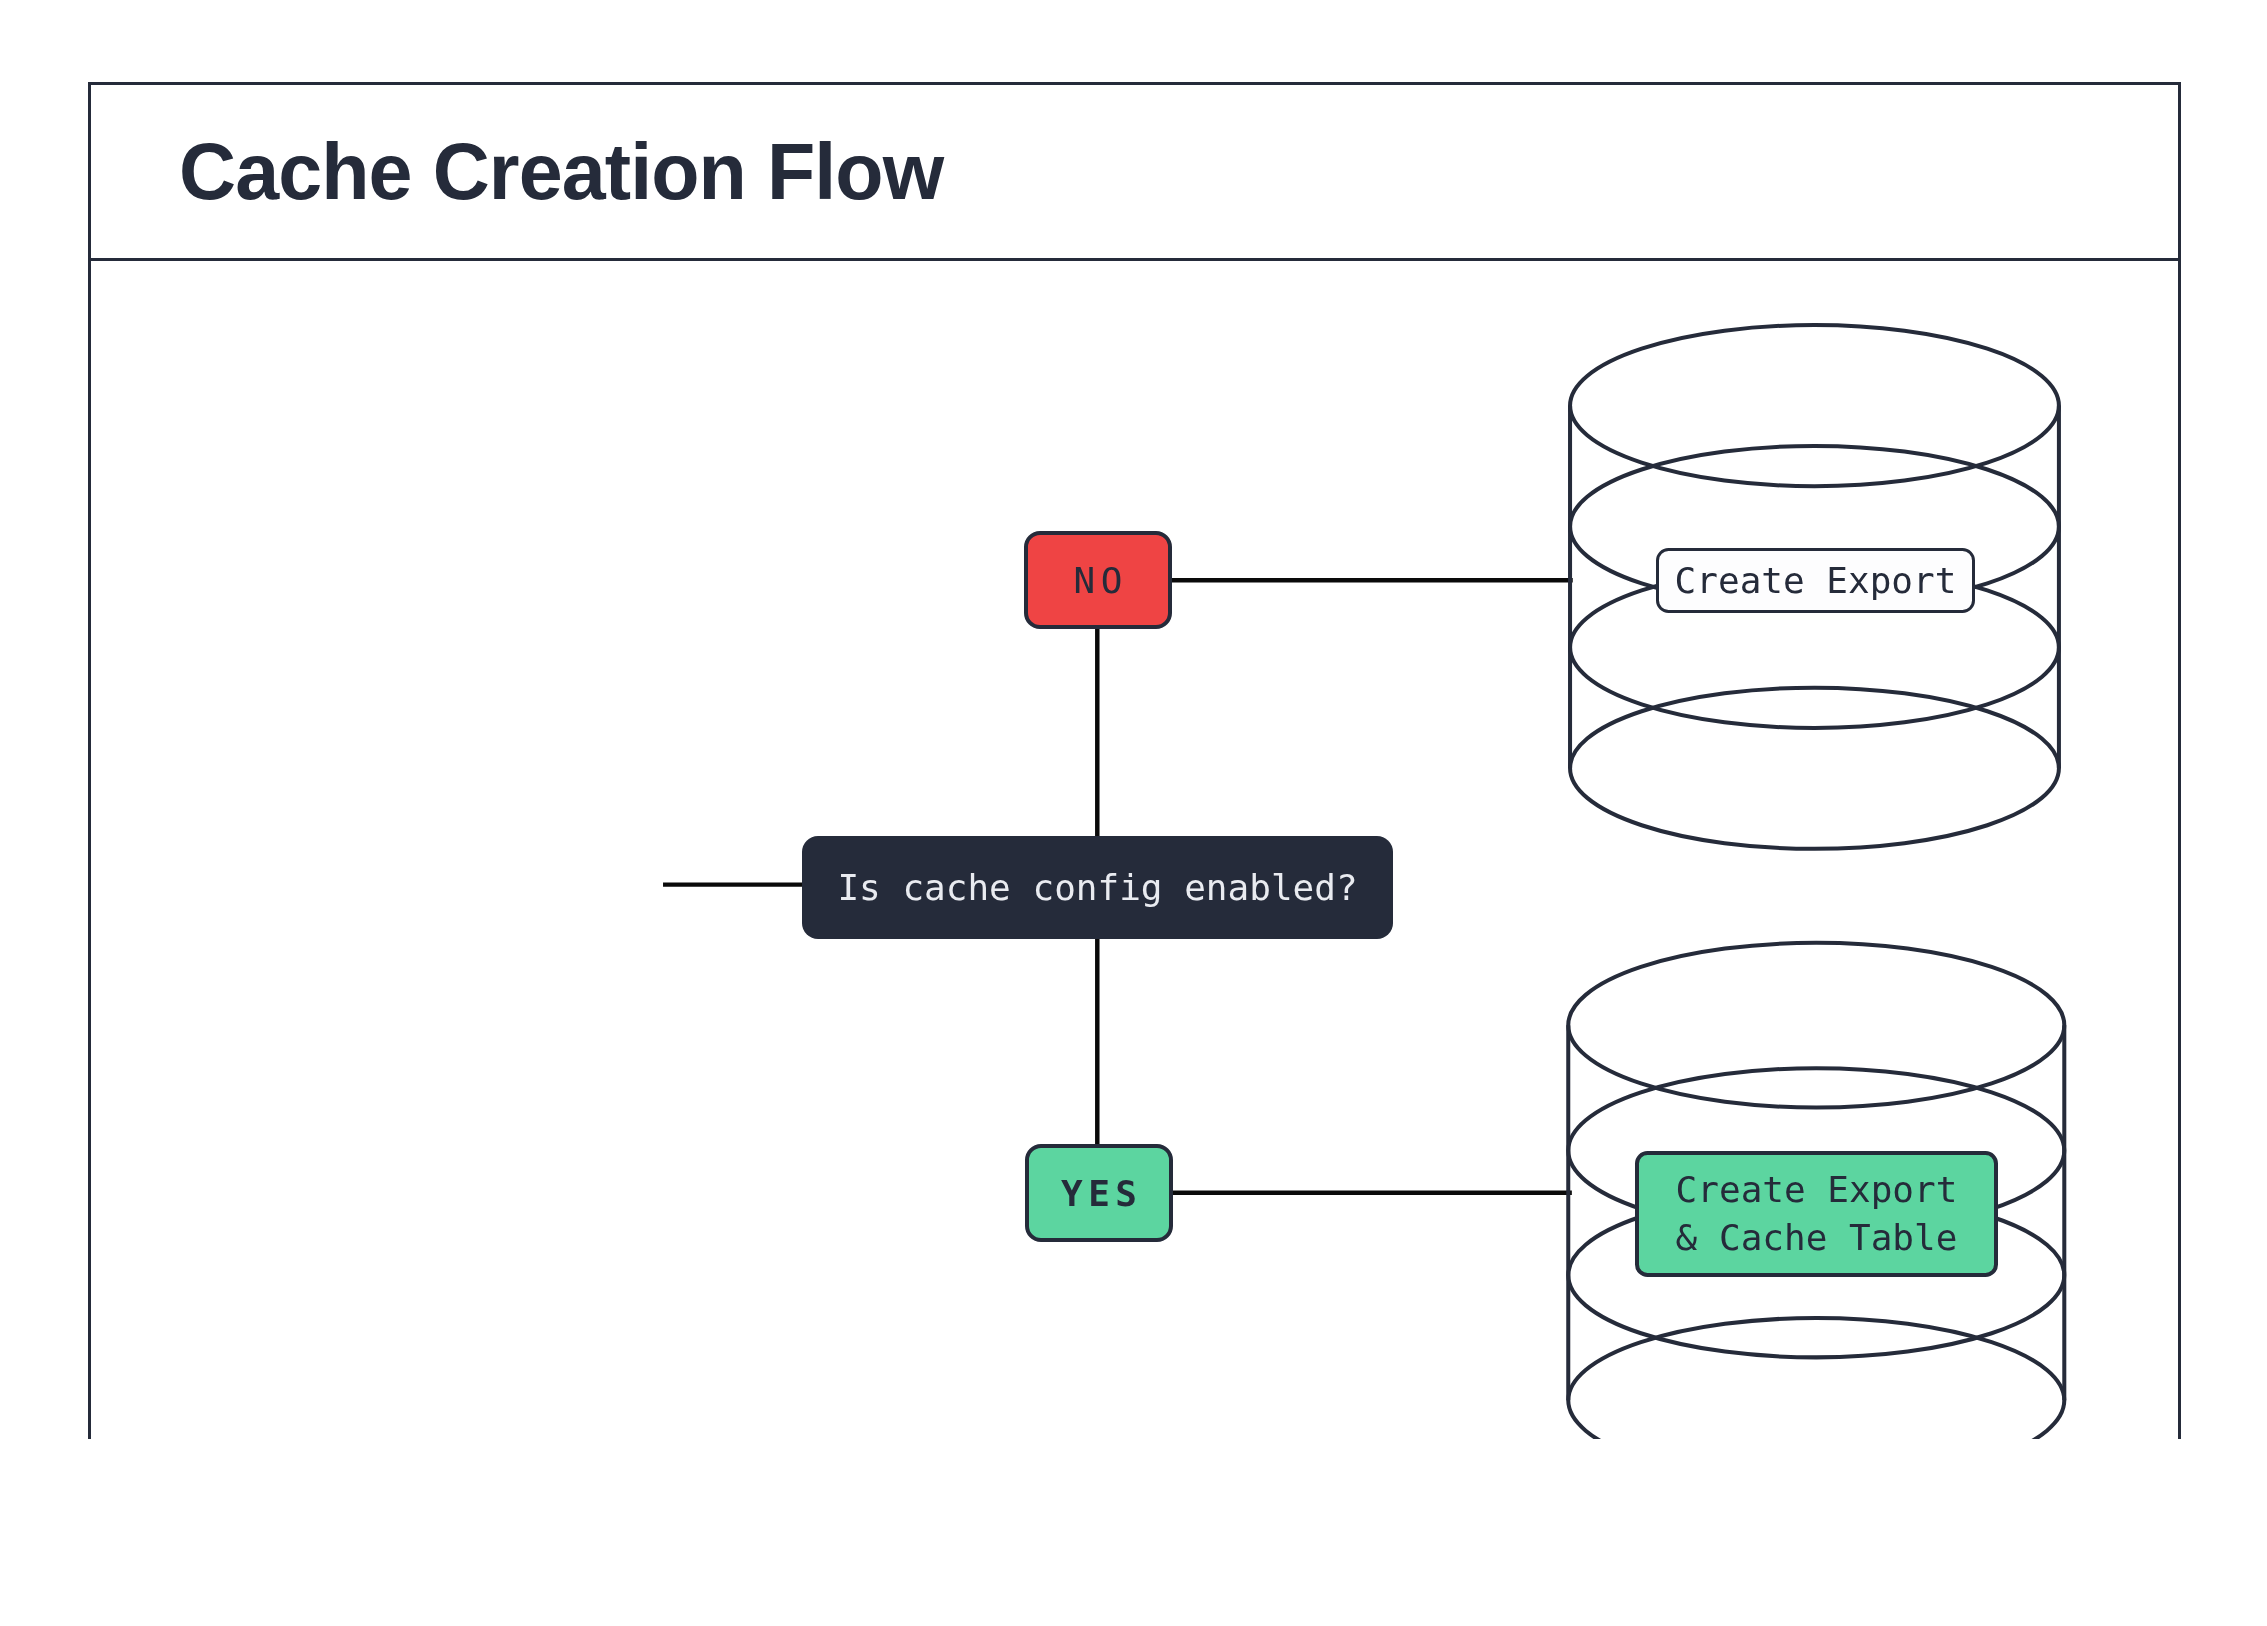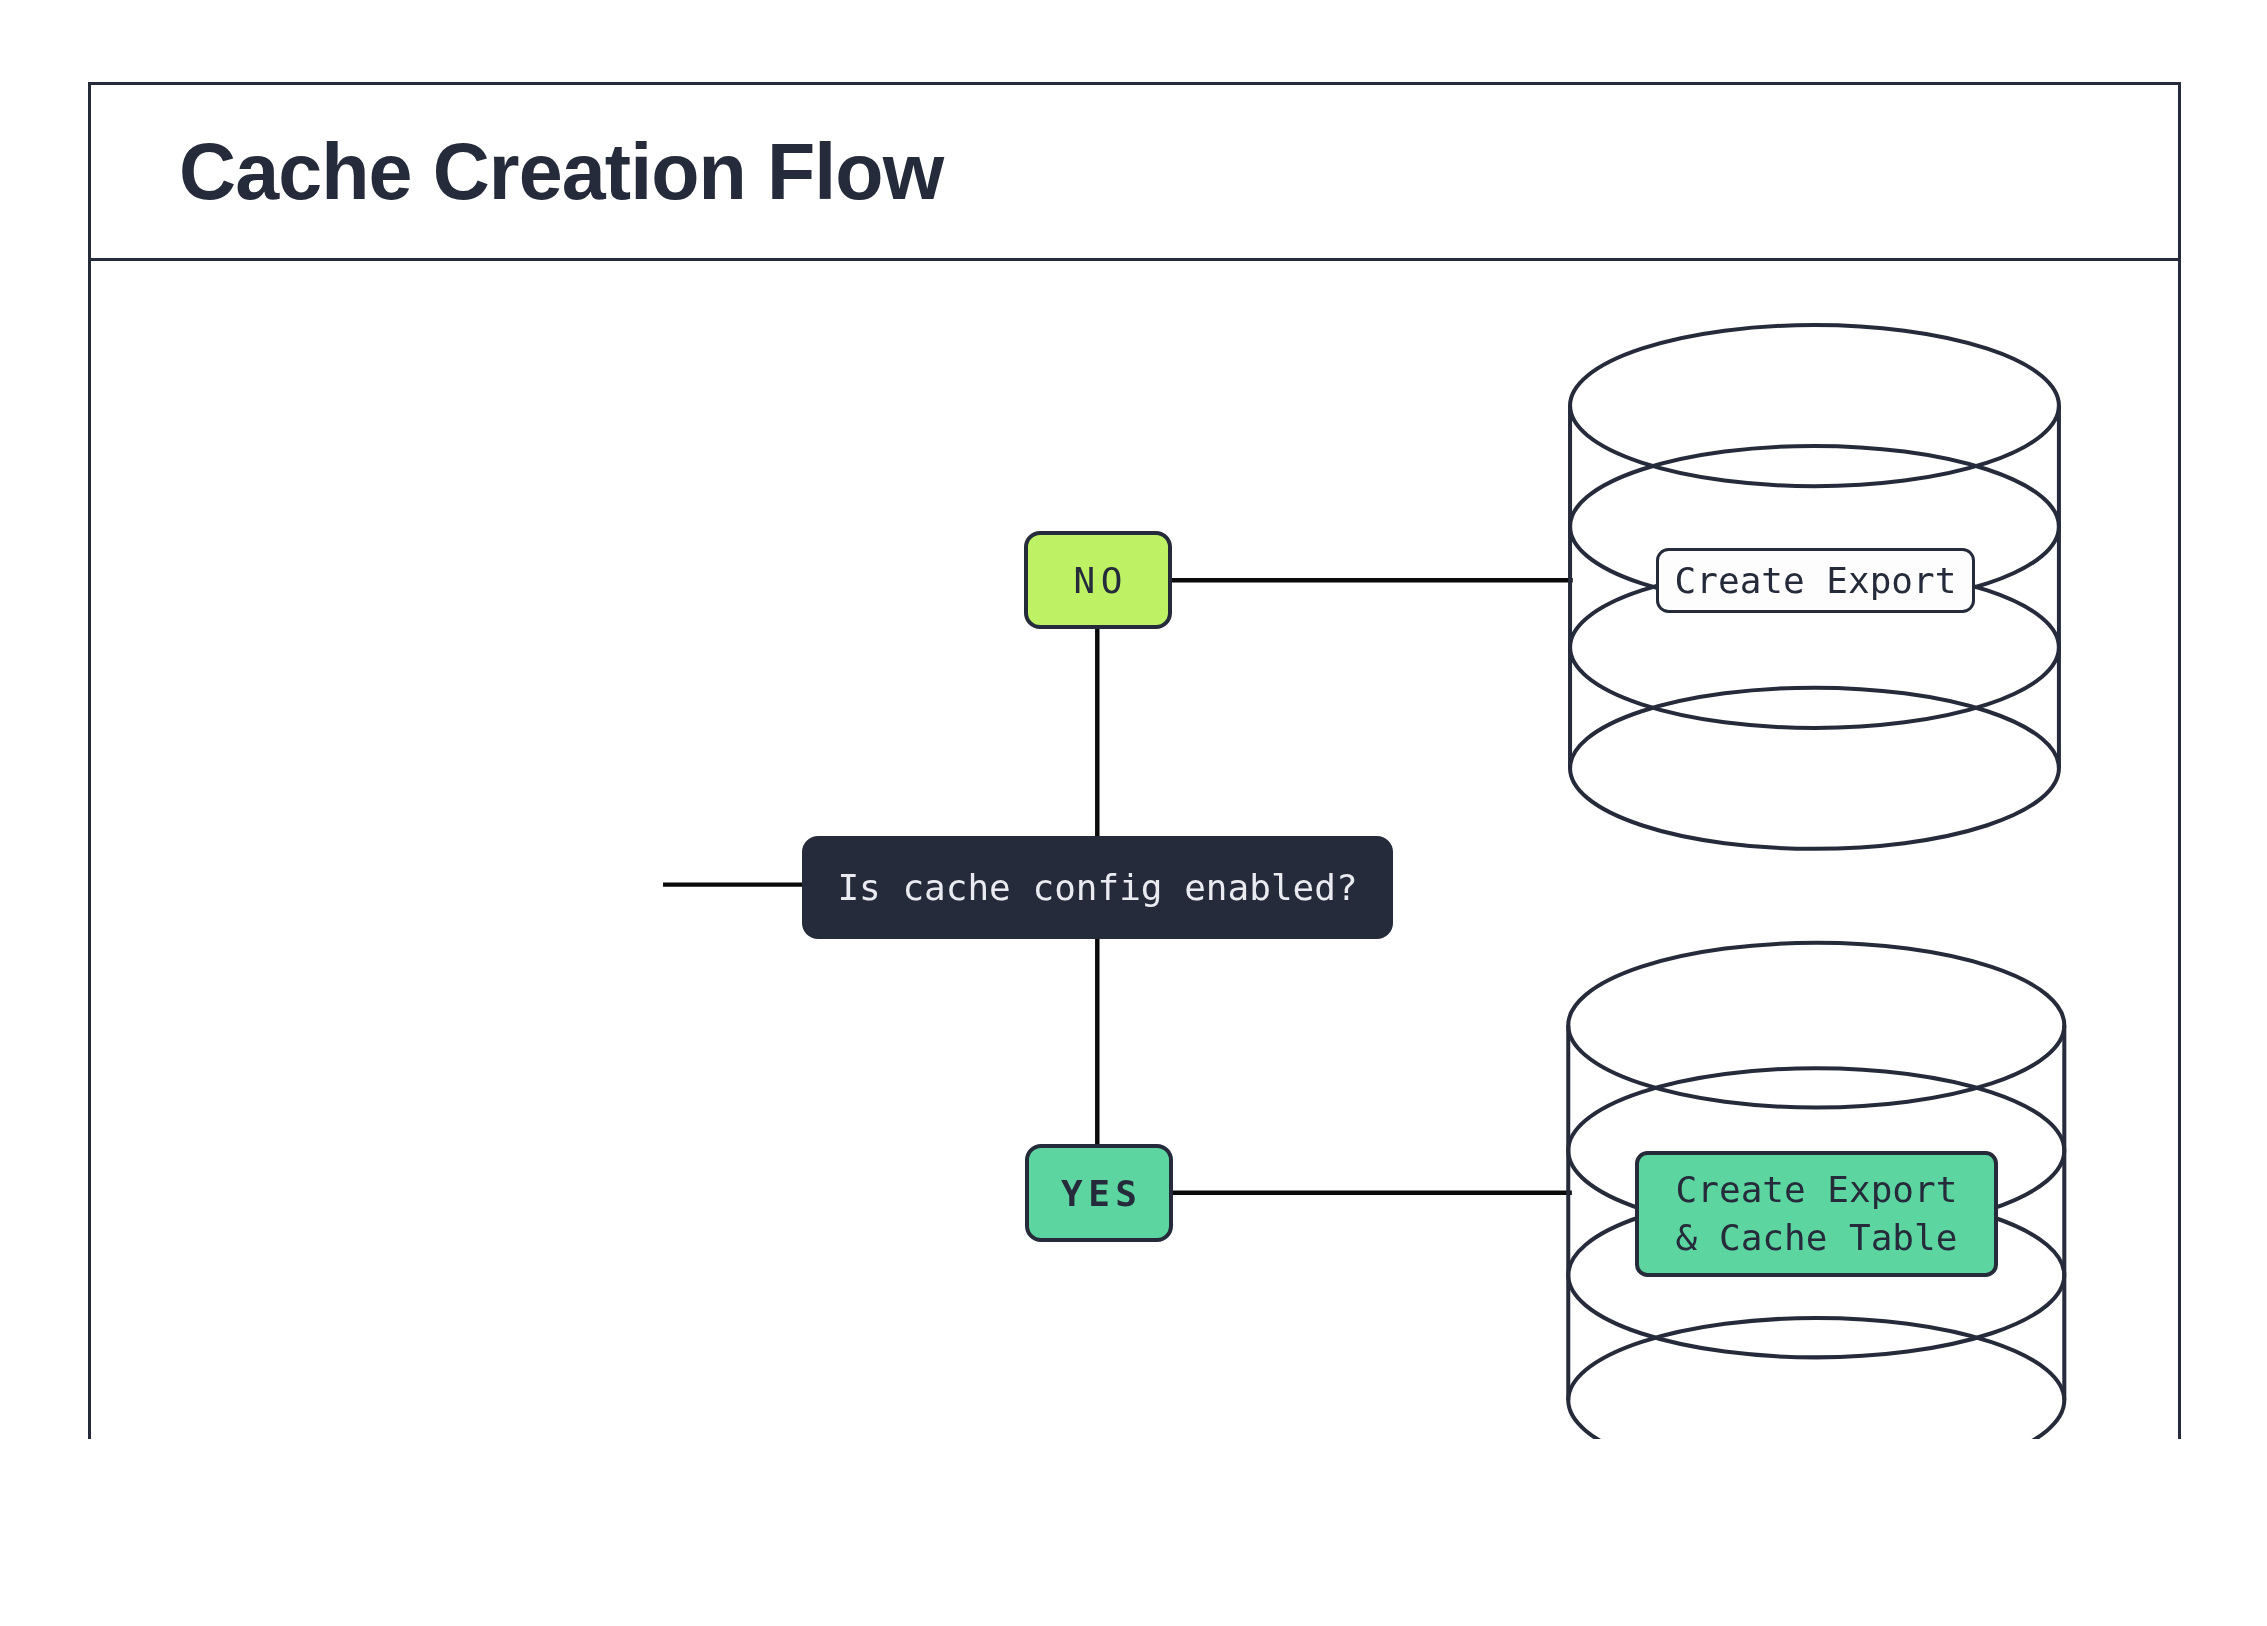--- a/index.html
+++ b/index.html
@@ -87,21 +87,21 @@
   }
   .small {
     width: 148px; height: 98px;
     border: 4.5px solid var(--ink, #252b3a);
     border-radius: 16px;
     letter-spacing: 5.4px;
     padding-left: 5.4px;
   }
   .no {
     left: 1024px; top: 531px;
-    background: #bef264;
+    background: #ef4444;
   }
   .yes {
     left: 1025px; top: 1144px;
     background: var(--green, #5cd5a0);
     font-weight: bold;
   }
   .dblabel {
     border-radius: 12.5px;
   }
   .export {

